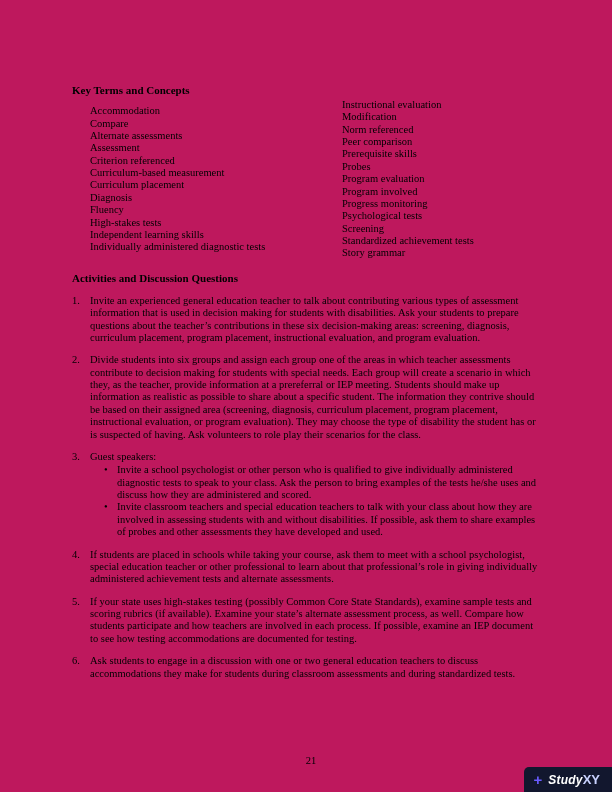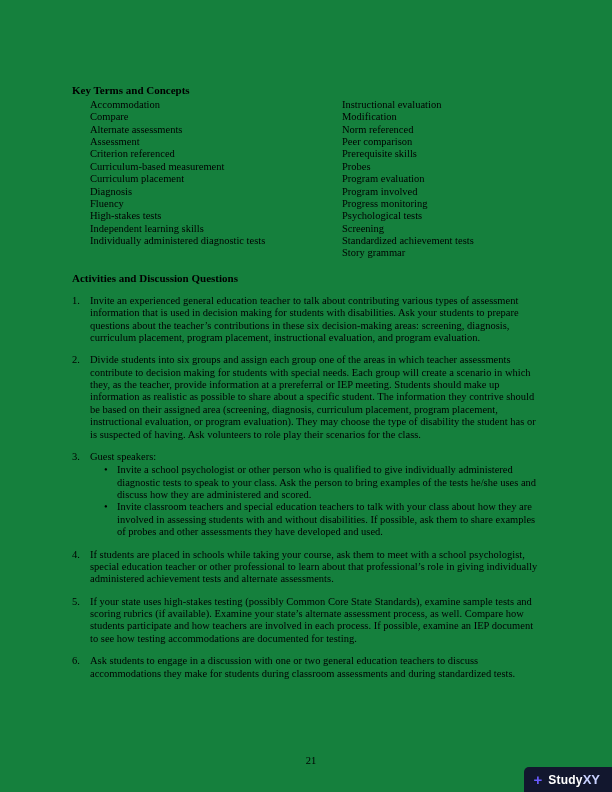--- a/index.html
+++ b/index.html
@@ -1,42 +1,42 @@
 <!DOCTYPE html>
 <html><head>
 <meta charset="utf-8">
 <style>
   html,body{margin:0;padding:0;background:#ffffff;}
   .page{
-    position:relative;width:612px;height:792px;background:#15803d;margin:0 auto;
+    position:relative;width:612px;height:792px;background:#be185d;margin:0 auto;
     font-family:"Liberation Serif","DejaVu Serif",serif;font-size:10.5px;line-height:1.18;color:#000;
     box-sizing:border-box;padding:84px 72px 0 72px;overflow:hidden;
   }
   .heading{font-weight:bold;font-size:11px;margin:0;}
-  .terms{display:flex;margin-left:18px;margin-top:2px;margin-bottom:12px;}
+  .terms{display:flex;margin-left:18px;margin-top:2px;margin-bottom:12px;align-items:center;}
   .terms-col{display:flex;flex-direction:column;}
   .terms-col.left{width:252px;flex:0 0 252px;}
   .terms-col.right{flex:1;}
   .term{white-space:nowrap;}
   .activities{margin-top:8px;}
   .item{display:flex;margin-top:10px;}
   .item-num{width:18px;flex:0 0 18px;}
   .item-text{flex:1;}
   .bullets{margin-top:1px;}
   .bullet{display:flex;margin-left:14px;}
   .bullet-marker{width:13px;flex:0 0 13px;}
   .bullet-text{flex:1;}
   .page-number{position:absolute;bottom:25px;left:5px;width:100%;text-align:center;font-size:10.5px;}
   .brand{
     position:absolute;right:0;bottom:0;background:#12172e;border-radius:5px 0 0 0;
     display:flex;align-items:center;gap:6px;padding:5px 12px 5px 10px;
     font-family:"Liberation Sans","DejaVu Sans",sans-serif;
   }
   .brand-plus{color:#6a5cff;font-size:15px;font-weight:bold;line-height:1;}
-  .brand-name{color:#ffffff;font-size:12px;font-weight:bold;letter-spacing:.2px;}
+  .brand-name{color:#ffffff;font-size:12px;font-weight:bold;letter-spacing:.2px;font-style:italic;}
   .brand-xy{color:#c9d2ff;font-size:13px;font-weight:bold;}
 </style>
 </head>
 <body>
 
 <div class="page">
 
   <h2 class="heading">Key Terms and Concepts</h2>
 
   <div class="terms">

